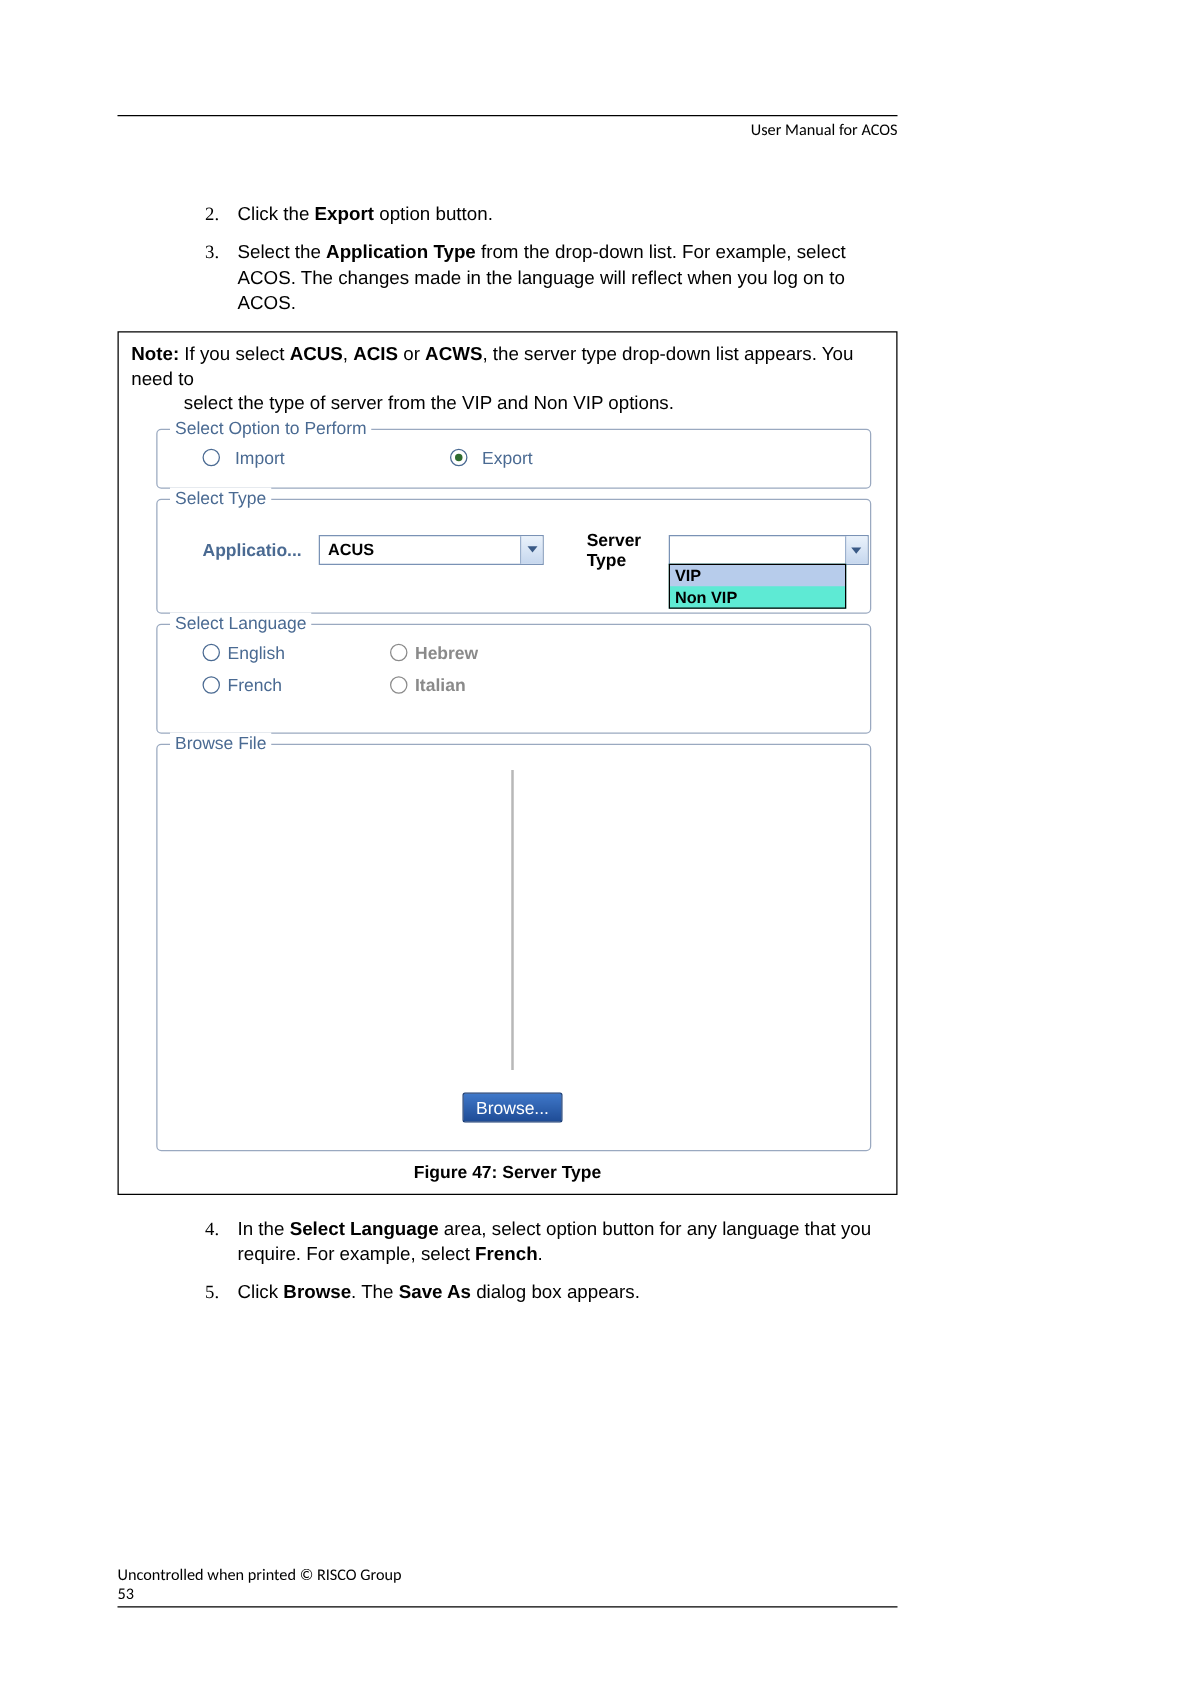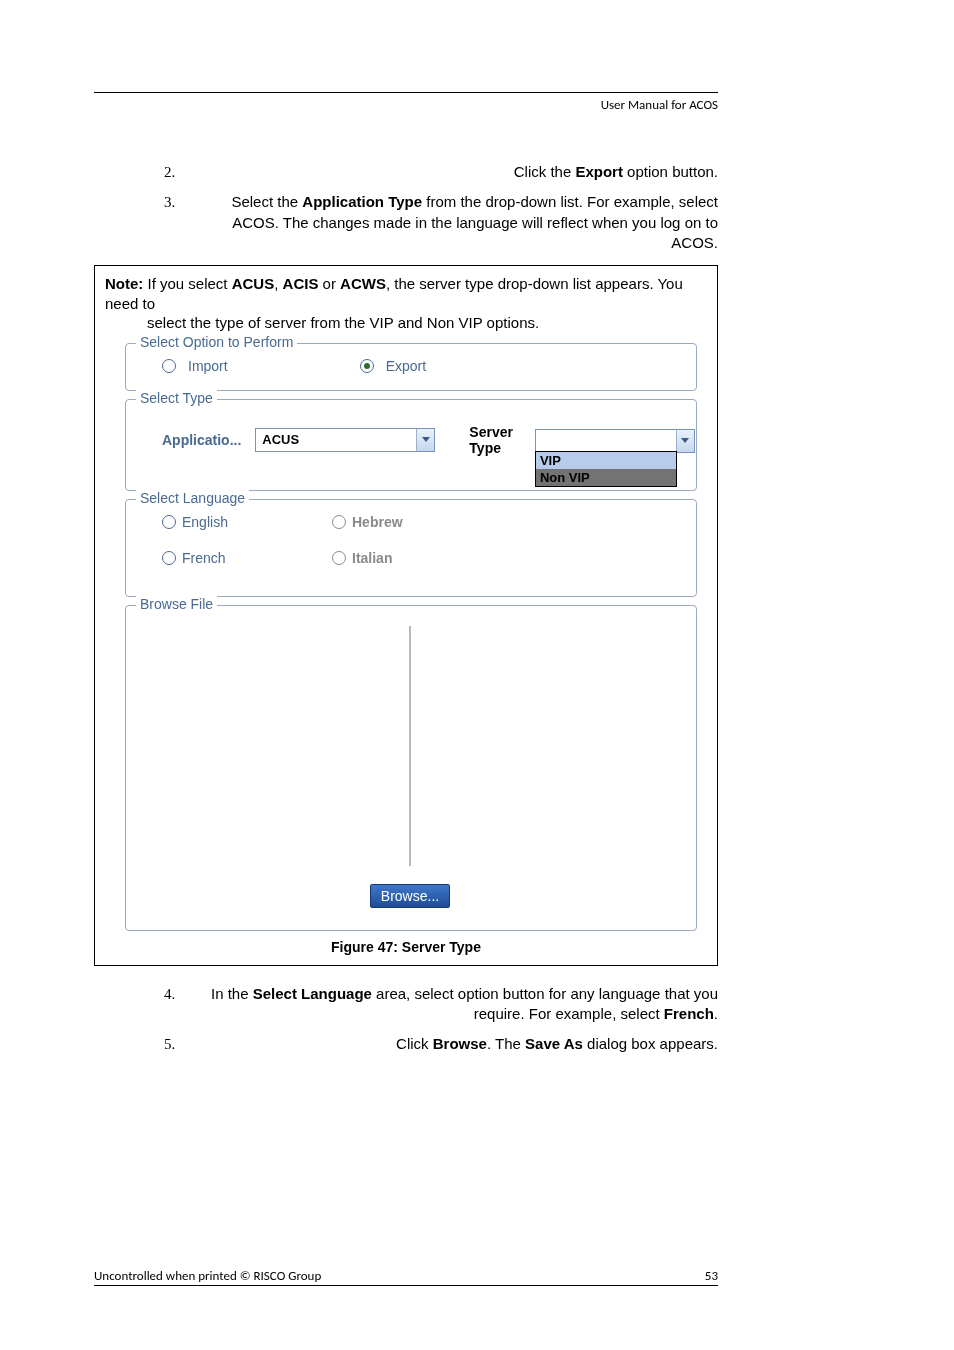--- a/index.html
+++ b/index.html
@@ -3,21 +3,21 @@
 <meta charset="utf-8">
 <style>
   * { box-sizing: border-box; margin: 0; padding: 0; }
   html, body { width: 954px; height: 1350px; background: #fff; font-family: Arial, Helvetica, sans-serif; color: #000; }
   .page { width: 812px; height: 1350px; position: relative; padding: 92px 94px 60px 94px; }
   .header-line { border-top: 1px solid #000; margin-bottom: 4px; }
   .header-text { text-align: right; font-size: 13px; margin-bottom: 50px; font-family: Calibri, Arial, sans-serif; }
   .steps { margin-left: 70px; margin-right: 0; }
   .step { font-size: 15px; line-height: 1.35; margin-bottom: 10px; display: flex; }
   .step-num { width: 26px; flex: 0 0 26px; font-family: "Times New Roman", serif; }
-  .step-body { flex: 1; text-align: right; }
+  .step-body { flex: 1; }
   .bold { font-weight: bold; }
   .note-box { border: 1px solid #000; margin-top: 12px; padding: 8px 10px 10px 10px; }
   .note-text { font-size: 15px; line-height: 1.3; margin-bottom: 10px; }
   .note-indent { margin-left: 42px; display: block; }
   .fieldset { border: 1px solid #9aa9c0; border-radius: 4px; margin: 8px 10px 8px 20px; padding: 14px 14px 16px 26px; position: relative; }
   .legend { position: absolute; top: -10px; left: 10px; background: #fff; padding: 0 4px; color: #4a6a92; font-size: 14px; }
   .row { display: flex; align-items: center; }
   .radio { width: 14px; height: 14px; border: 1.5px solid #4a6a92; border-radius: 50%; display: inline-flex; align-items: center; justify-content: center; margin-right: 6px; flex: 0 0 14px; }
   .radio-grey { border-color: #8a8a8a; }
   .radio.selected::after { content: ""; width: 6px; height: 6px; border-radius: 50%; background: #2f6b2f; }
@@ -25,31 +25,31 @@
   .opt-label-dim { color: #8a8a8a; font-size: 14px; font-weight: bold; }
   .col-gap { width: 120px; }
   .sel-type-row { display: flex; align-items: center; gap: 14px; }
   .appl-label { color: #4a6a92; font-size: 14px; width: 110px; }
   .combo { display: inline-flex; align-items: center; border: 1px solid #7a92b5; height: 24px; background: #fff; }
   .combo-input { width: 160px; padding: 0 6px; font-size: 13px; white-space: nowrap; overflow: hidden; }
   .combo-btn { width: 18px; height: 22px; background: linear-gradient(#eaf2fb,#c6d7ee); border-left: 1px solid #9bb0cd; display: flex; align-items: center; justify-content: center; }
   .chev { width:0;height:0;border-left:4px solid transparent;border-right:4px solid transparent;border-top:5px solid #3a5a86; }
   .srvtype-label { margin-left: 20px; font-size: 14px; color: #000; }
   .srvtype-wrap { position: relative; margin-left: 8px; }
-  .srvtype-list { position: absolute; top: 24px; left: 0; width: 142px; border: 1px solid #000; background: #737373; font-size: 13px; }
+  .srvtype-list { position: absolute; top: 24px; left: 0; width: 142px; border: 1px solid #000; background: #5eead4; font-size: 13px; }
   .srvtype-list div { padding: 1px 4px; }
   .srvtype-list .hi { background: #b7cceb; }
-  .lang-grid { display: grid; grid-template-columns: 150px 150px; row-gap: 10px; margin-left: 10px; gap: 20px; }
+  .lang-grid { display: grid; grid-template-columns: 150px 150px; row-gap: 10px; margin-left: 10px; }
   .lang-item { display: flex; align-items: center; }
   .browse-row { display: flex; align-items: center; gap: 18px; margin: 6px 20px 6px 6px; flex-direction: column; }
   .file-input { flex: 0 0 240px; height: 24px; border: 1px solid #b8b8b8; background: #fff; }
   .browse-btn { background: linear-gradient(#3f78c9,#1f4c96); color: #fff; font-size: 14px; padding: 3px 10px; border: 1px solid #163a74; border-radius: 2px; }
   .fig-caption { text-align: center; font-weight: bold; font-size: 14px; }
   .after-box { margin-top: 18px; }
-  .footer { position: absolute; left: 94px; right: 94px; bottom: 64px; display: flex; justify-content: space-between; font-size: 13px; font-family: Calibri, Arial, sans-serif; border-bottom: 1px solid #000; padding-bottom: 2px; }
+  .footer { position: absolute; left: 94px; right: 94px; bottom: 64px; display: flex; justify-content: space-between; font-size: 13px; font-family: Calibri, Arial, sans-serif; border-bottom: 1px solid #000; padding-bottom: 2px; flex-direction: column; }
 </style>
 </head>
 <body>
 
 <div class="page">
   <div class="header-line"></div>
   <div class="header-text">User Manual for ACOS</div>
 
   <div class="steps">
     <div class="step">

